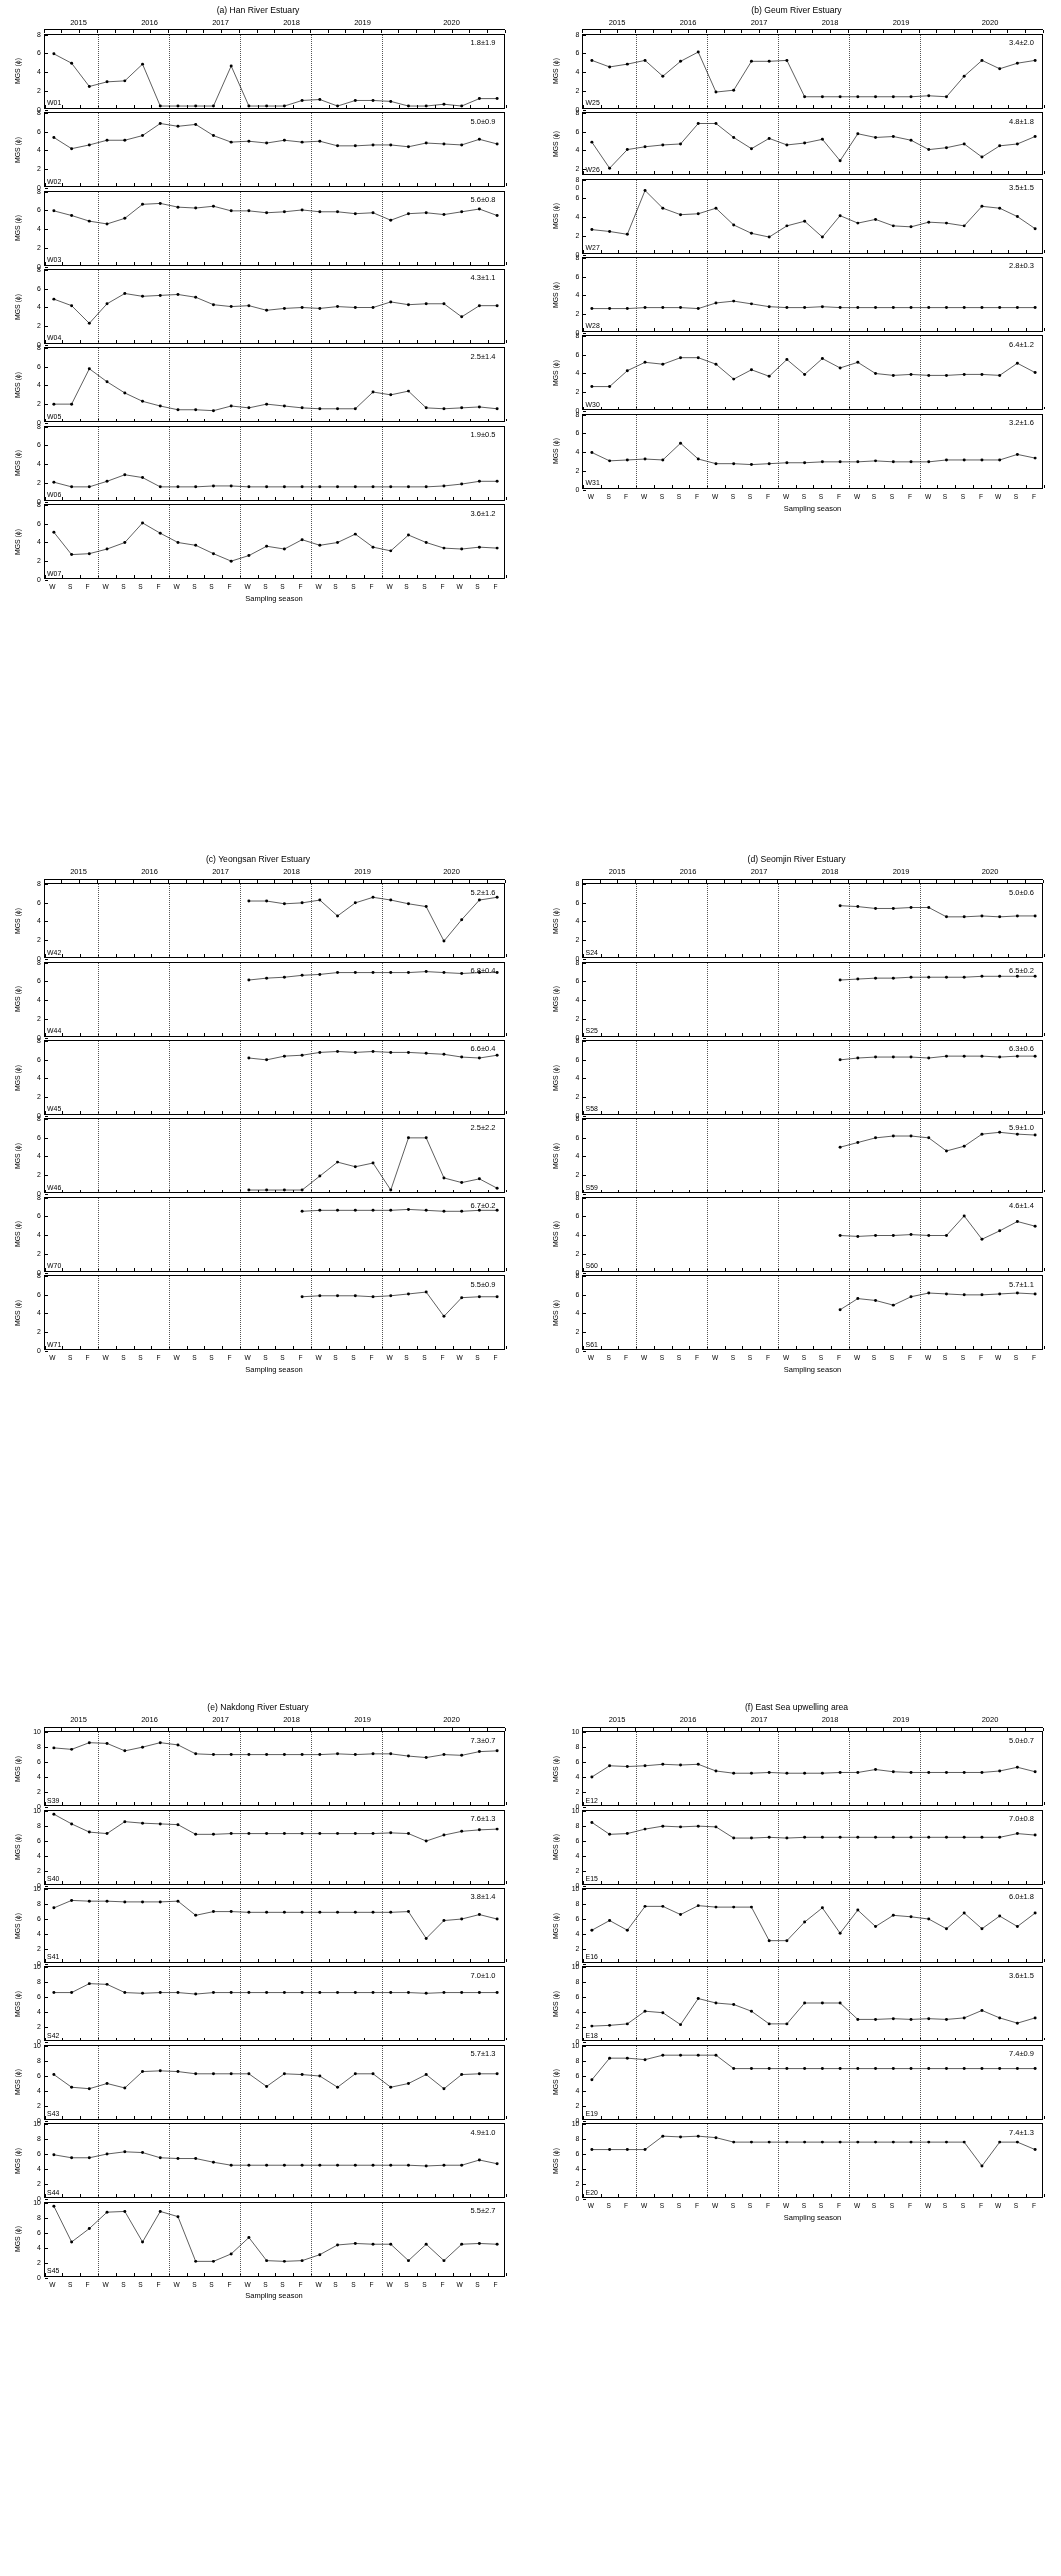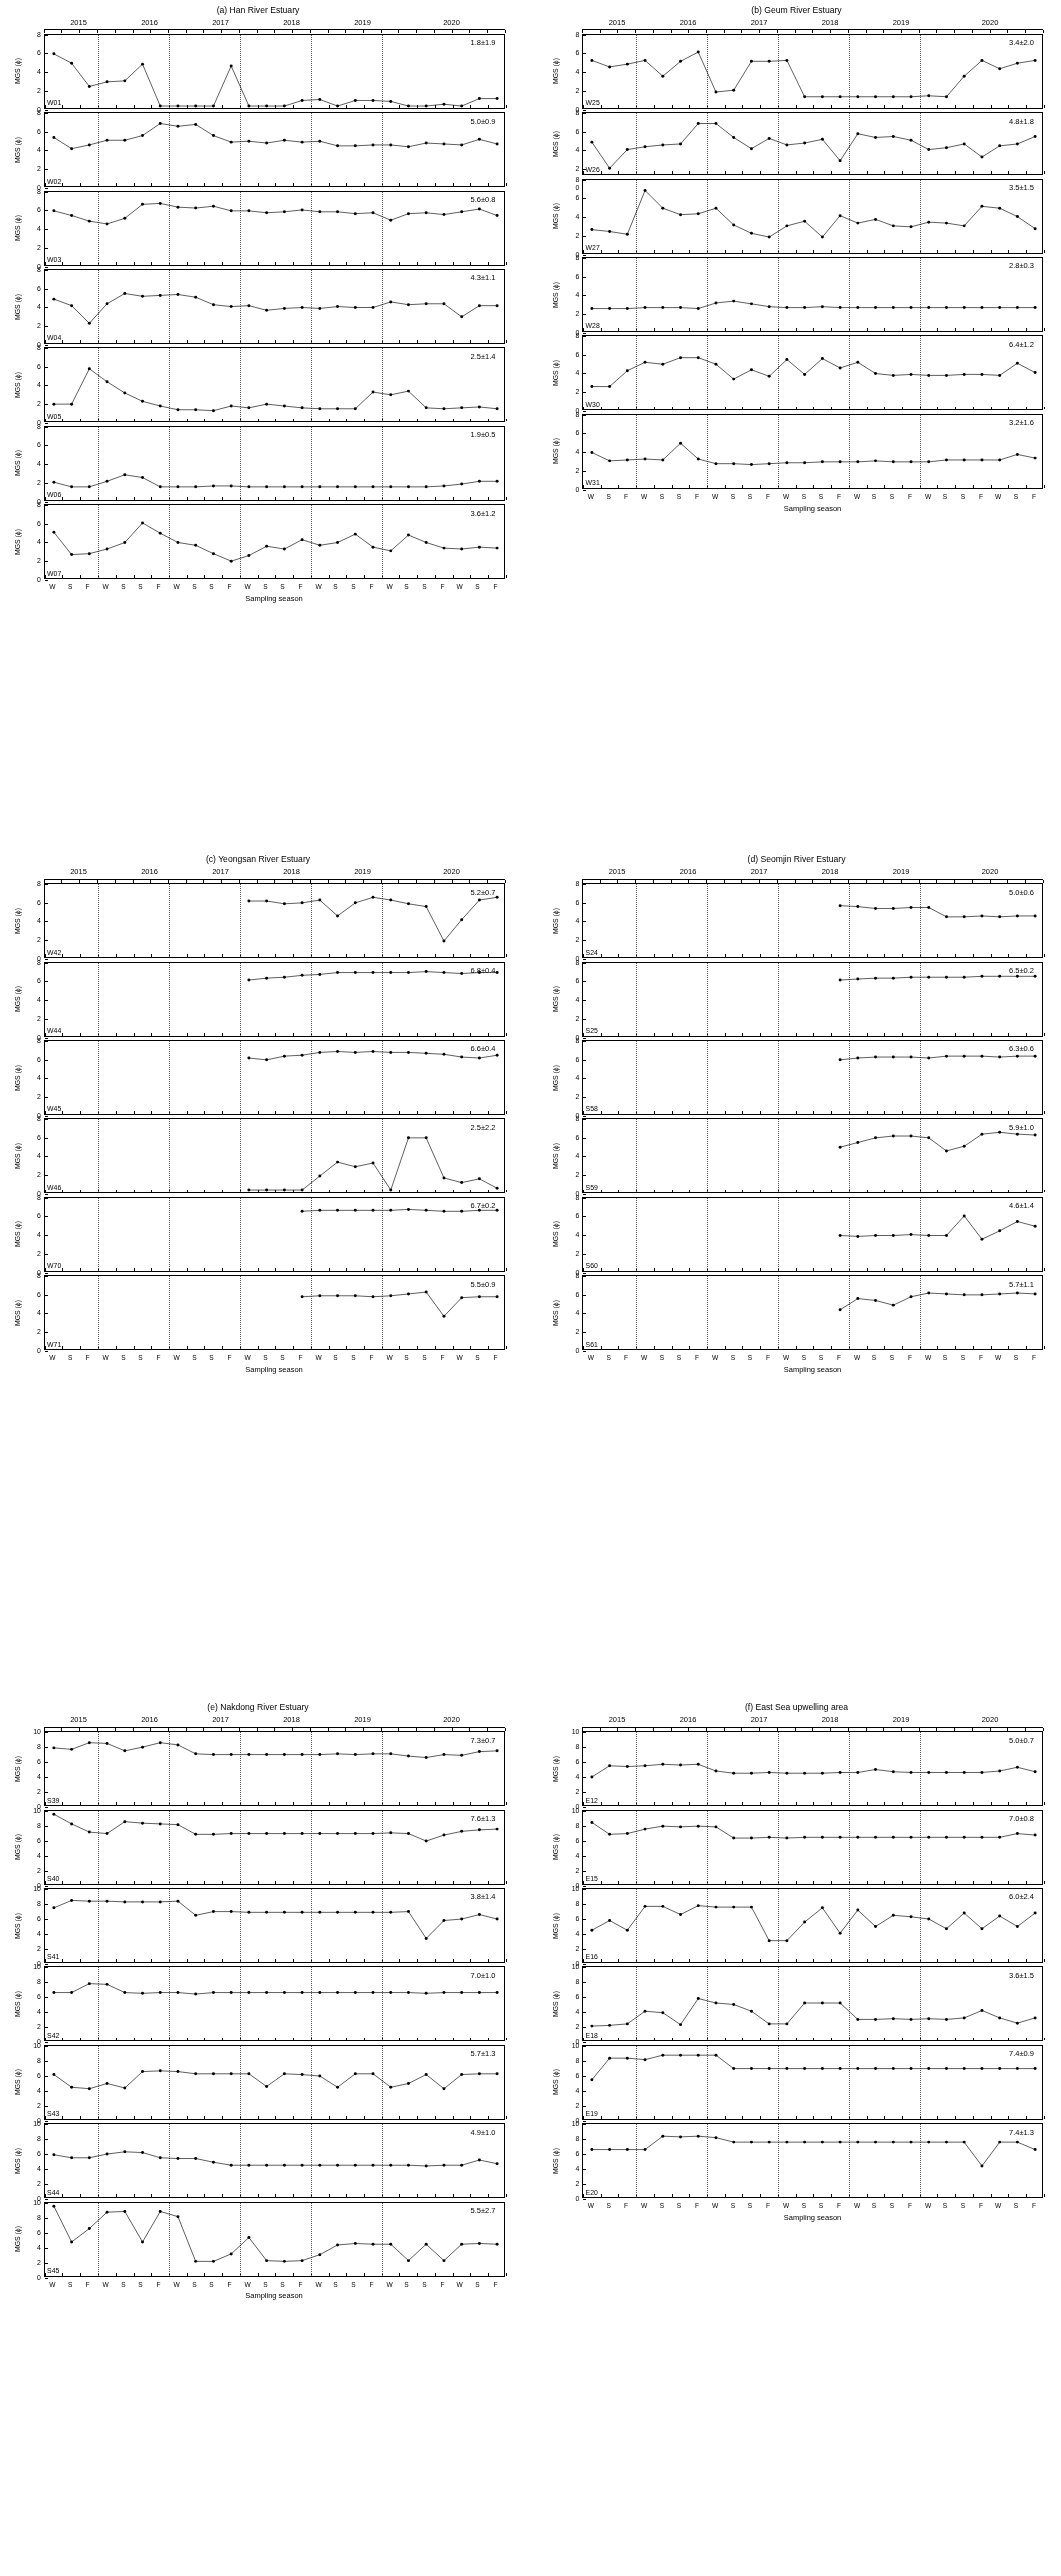--- a/index.html
+++ b/index.html
@@ -1335,21 +1335,21 @@
               <circle cx="541.2" cy="32.5" r="2.6" fill="#000"></circle>
               <circle cx="572.1" cy="22.8" r="2.6" fill="#000"></circle>
               <circle cx="603.0" cy="27.6" r="2.6" fill="#000"></circle>
               <circle cx="633.9" cy="34.1" r="2.6" fill="#000"></circle>
               <circle cx="664.8" cy="39.0" r="2.6" fill="#000"></circle>
               <circle cx="695.8" cy="99.1" r="2.6" fill="#000"></circle>
               <circle cx="726.7" cy="61.8" r="2.6" fill="#000"></circle>
               <circle cx="757.6" cy="27.6" r="2.6" fill="#000"></circle>
               <circle cx="788.5" cy="22.8" r="2.6" fill="#000"></circle>
             </svg>
-            <div class="statlabel" style="right: 8px; top: 3.4px;">5.2±0.7</div>
+            <div class="statlabel" style="right: 8px; top: 3.4px;">5.2±1.6</div>
             <div class="stationlabel">W42</div>
           </div>
         </div>
         <div class="subplot" style="height: 75px; margin-bottom: 3.4px;">
           <div class="ylab">
             <span>MGS (ϕ)</span>
           </div>
           <div class="ytick-col">
             <div class="yt" style="top: 75px;">0</div>
             <div class="yt" style="top: 56px;">2</div>
@@ -3139,21 +3139,21 @@
               <circle cx="541.2" cy="45.5" r="2.6" fill="#000"></circle>
               <circle cx="572.1" cy="48.1" r="2.6" fill="#000"></circle>
               <circle cx="603.0" cy="52.0" r="2.6" fill="#000"></circle>
               <circle cx="633.9" cy="68.9" r="2.6" fill="#000"></circle>
               <circle cx="664.8" cy="41.6" r="2.6" fill="#000"></circle>
               <circle cx="695.8" cy="68.9" r="2.6" fill="#000"></circle>
               <circle cx="726.7" cy="46.8" r="2.6" fill="#000"></circle>
               <circle cx="757.6" cy="65.0" r="2.6" fill="#000"></circle>
               <circle cx="788.5" cy="41.6" r="2.6" fill="#000"></circle>
             </svg>
-            <div class="statlabel" style="right: 8px; top: 3.4px;">6.0±2.4</div>
+            <div class="statlabel" style="right: 8px; top: 3.4px;">6.0±1.8</div>
             <div class="stationlabel">E16</div>
           </div>
         </div>
         <div class="subplot" style="height: 75px; margin-bottom: 3.4px;">
           <div class="ylab">
             <span>MGS (ϕ)</span>
           </div>
           <div class="ytick-col">
             <div class="yt" style="top: 75px;">0</div>
             <div class="yt" style="top: 60px;">2</div>

